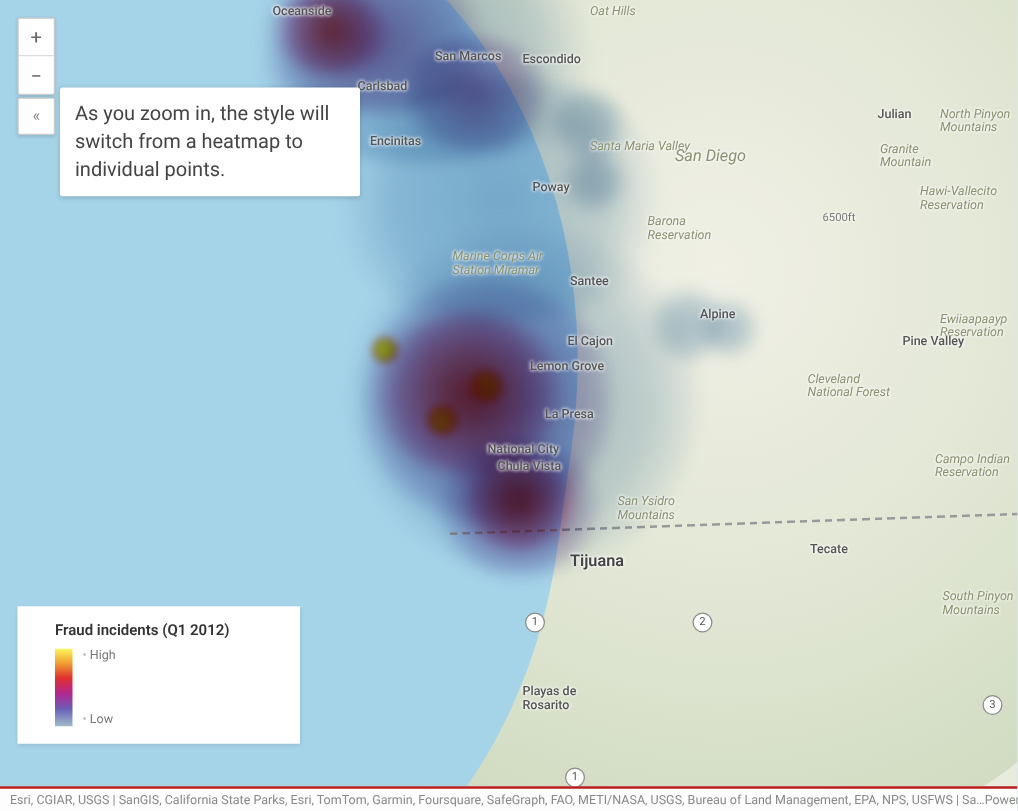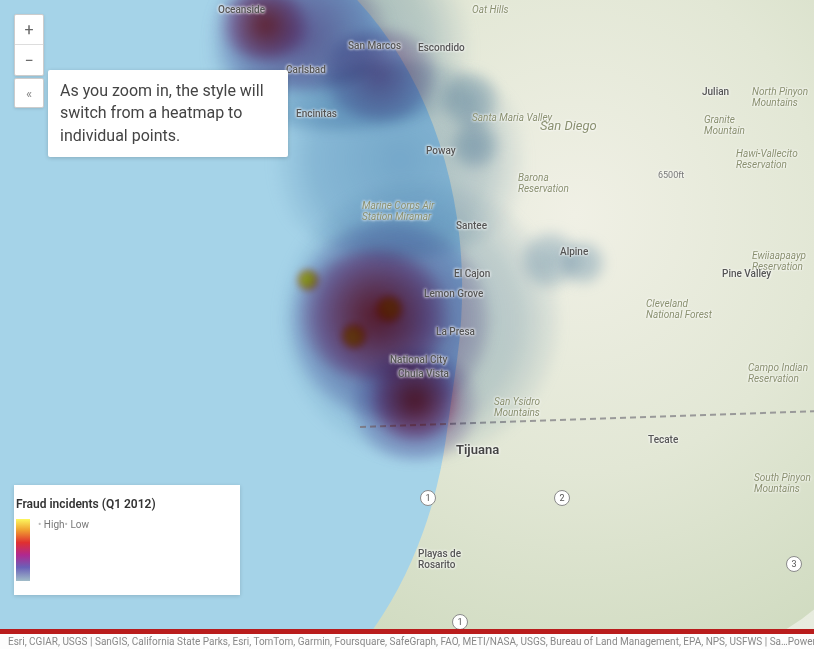--- a/index.html
+++ b/index.html
@@ -89,51 +89,52 @@
   font-size: 16px;
   line-height: 1.4;
   color: #444;
 }
 .legend {
   position: absolute;
   left: 14px; bottom: 34px;
   width: 226px;
   background: #fff;
   box-shadow: 0 1px 4px rgba(0,0,0,0.15);
-  padding: 12px 2px 14px;
+  padding: 12px 30px 14px;
 }
 .legend-title {
   font-size: 12px;
   font-weight: 600;
   color: #333;
   margin-bottom: 8px;
 }
 .legend-ramp-row {
   display: flex;
   align-items: stretch;
   gap: 8px;
 }
 .legend-ramp {
   width: 14px;
   height: 62px;
   background: linear-gradient(to bottom, #fcf75e 0%, #f0a030 18%, #e03030 38%, #b02890 58%, #6a60b8 78%, #a0bcc8 100%);
 }
 .legend-labels {
   display: flex;
+  flex-direction: column;
   justify-content: space-between;
   font-size: 10px;
   color: #777;
 }
 .legend-labels span::before { content: "• "; color: #bbb; }
 .attribution {
   position: absolute;
   left: 0; right: 0; bottom: 0;
   height: 20px;
   background: #fdfdfd;
-  border-top: 5px solid #b91c1c;
+  border-top: 2px solid #b91c1c;
   font-size: 10px;
   color: #888;
   display: flex;
   align-items: center;
   justify-content: space-between;
   padding: 0 8px;
   white-space: nowrap;
 }
 .route-sign {
   position: absolute;

